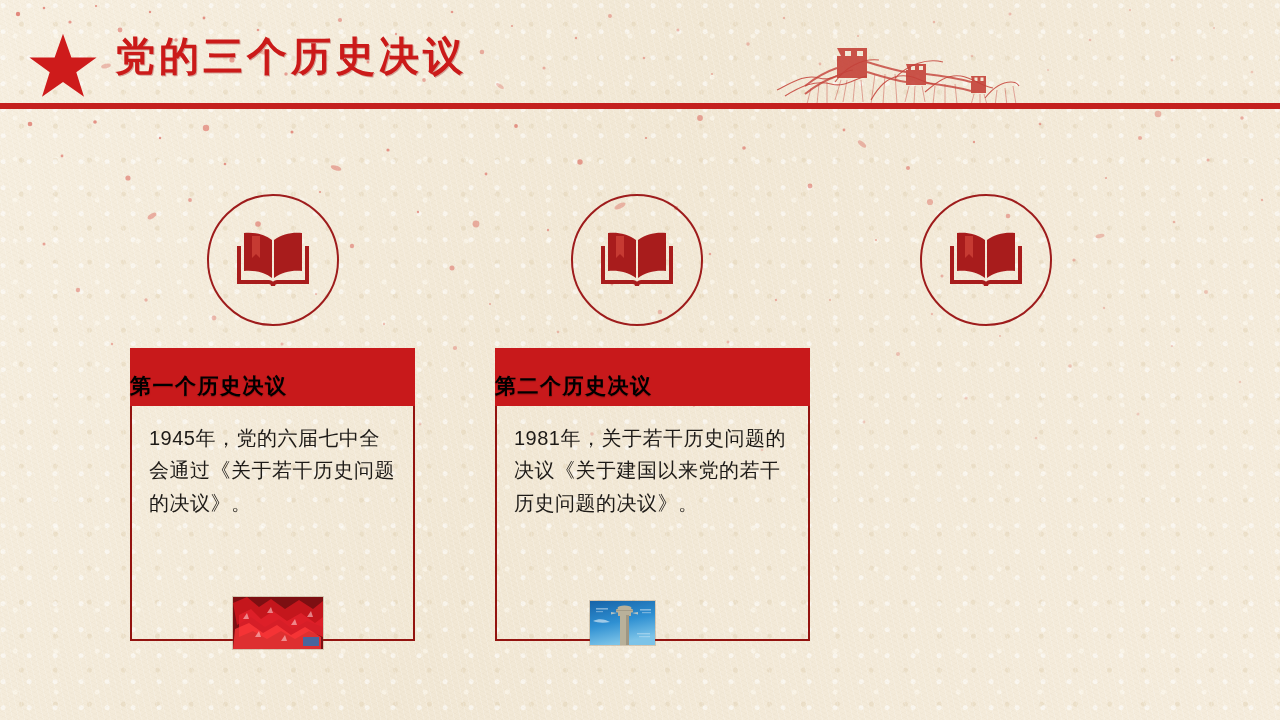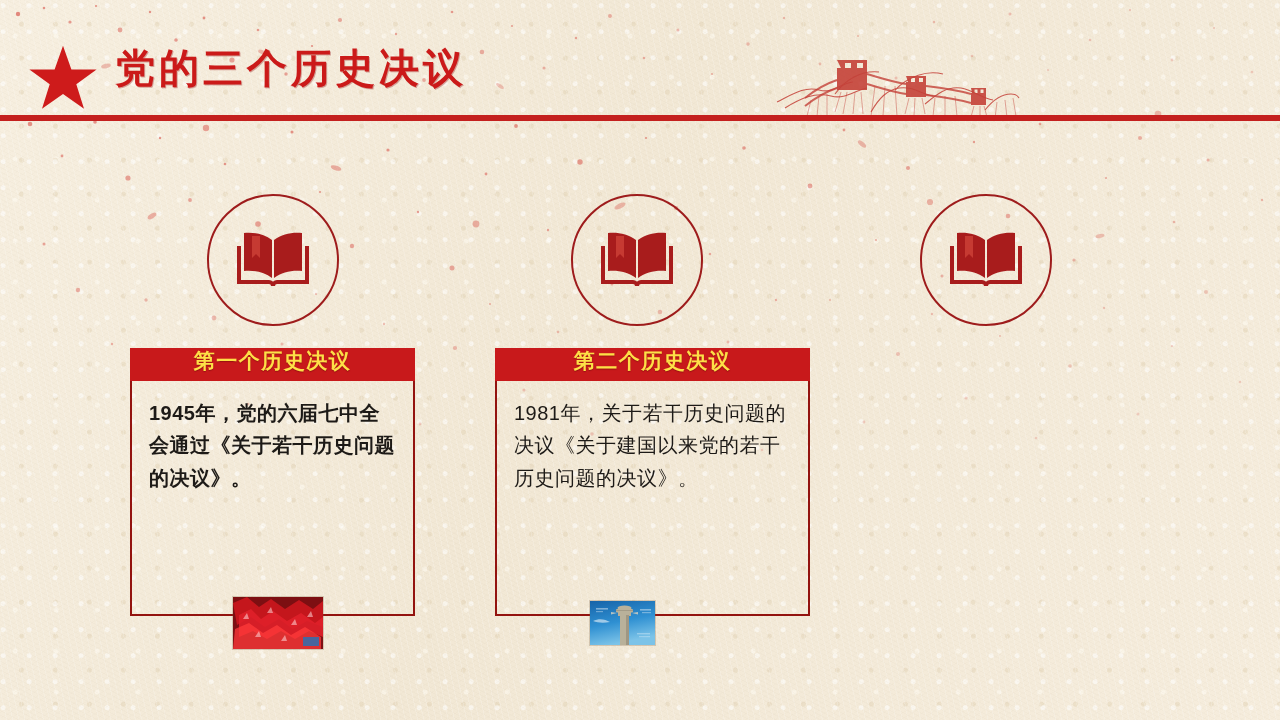--- a/index.html
+++ b/index.html
@@ -26,21 +26,21 @@
       repeating-linear-gradient(-31deg, rgba(160,140,105,.045) 0 1px, transparent 1px 5px),
       repeating-linear-gradient(78deg, rgba(255,255,255,.35) 0 1px, transparent 1px 6px);
   }
   
   .splatter{position:absolute;left:0;right:0;top:104px;height:500px;pointer-events:none;}
   .splatter svg{display:block;width:1280px;height:500px;}
   .splatter-top{position:absolute;left:0;right:0;top:0;height:104px;pointer-events:none;}
   .splatter-top svg{display:block;width:1280px;height:104px;}
 
   
-  .header{position:absolute;left:0;top:16px;width:1020px;height:110px;}
+  .header{position:absolute;left:0;top:4px;width:1020px;height:110px;}
   .star{position:absolute;left:28px;top:28px;width:70px;height:68px;color:#ce1b1b;}
   .title{
     position:absolute;left:115px;top:32px;
     font-size:40px;font-weight:bold;color:#cb1a19;
     letter-spacing:4px;line-height:1;
     font-family:"Liberation Sans","DejaVu Sans",sans-serif;
     text-shadow:1px 1px 0 rgba(150,20,20,.35);
     white-space:nowrap;
   }
   .rule{position:absolute;left:0;top:99px;width:1280px;height:6px;background:#c4201e;}
@@ -50,37 +50,37 @@
   .icon-circle{position:absolute;width:128px;height:128px;border:2.5px solid #9e1c1c;border-radius:50%;
     display:flex;align-items:center;justify-content:center;}
   .icon-circle svg{width:74px;height:64px;}
   .ic1{left:207px;top:194px;}
   .ic2{left:571px;top:194px;}
   .ic3{left:920px;top:194px;}
 
   
   .card{position:absolute;top:348px;width:285px;}
   .card .card-head{
-    background:#c8191b;color:#fde047;text-align:center;
+    background:#c8191b;color:#000000;text-align:left;
     font-size:21px;font-weight:bold;letter-spacing:1.5px;
-    padding:2px 0 10px;line-height:1;
+    padding:27px 0 10px;line-height:1;
     text-shadow:0 1px 1px rgba(110,10,10,.5);
   }
   .card .card-body{
     border:2px solid #93130f;border-top:none;
     min-height:185px;
     padding:16px 17px 14px;
     box-sizing:border-box;
     font-size:20px;line-height:1.62;color:#1d1a17;
     letter-spacing:.5px;
   }
   .c1{left:130px;}
   .c2{left:495px;width:315px;}
   .c3{left:845px;}
-  .c1 .card-body{height:235px;font-weight:bold;}
+  .c1 .card-body{height:235px;}
   .c2 .card-body{height:235px;}
   .c3 .card-body{height:235px;padding-top:12px;}
 
   
   .thumb{position:absolute;border:1px solid rgba(120,90,60,.25);}
   .thumb1{left:232px;top:596px;width:90px;height:52px;overflow:hidden;}
   .thumb2{left:589px;top:600px;width:65px;height:44px;overflow:hidden;}
   .thumb svg{display:block;width:100%;height:100%;}
 </style>
 </head>

